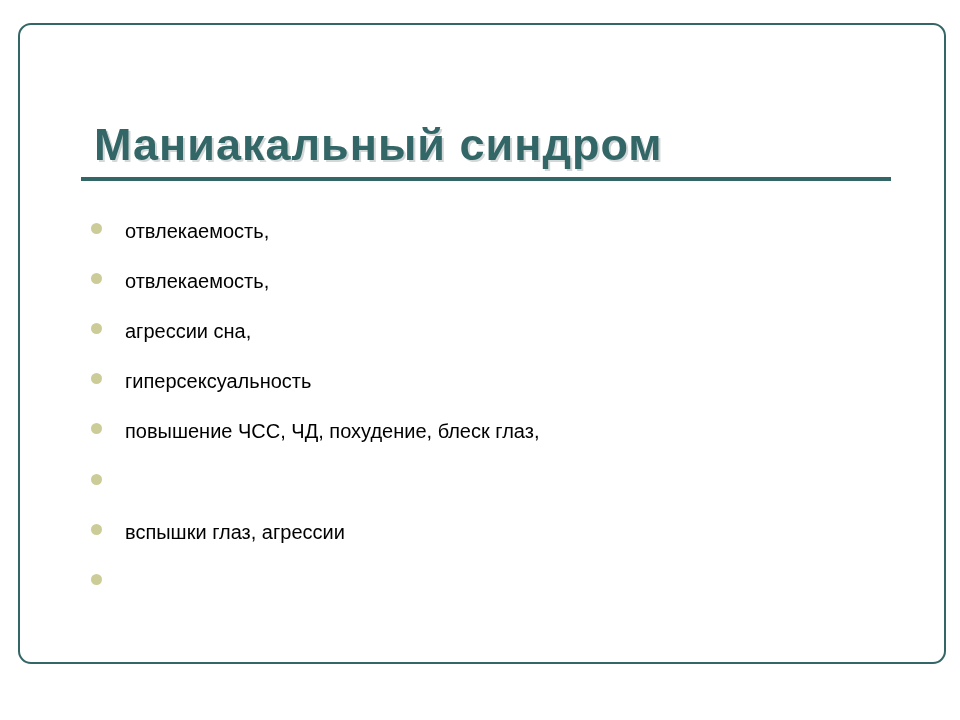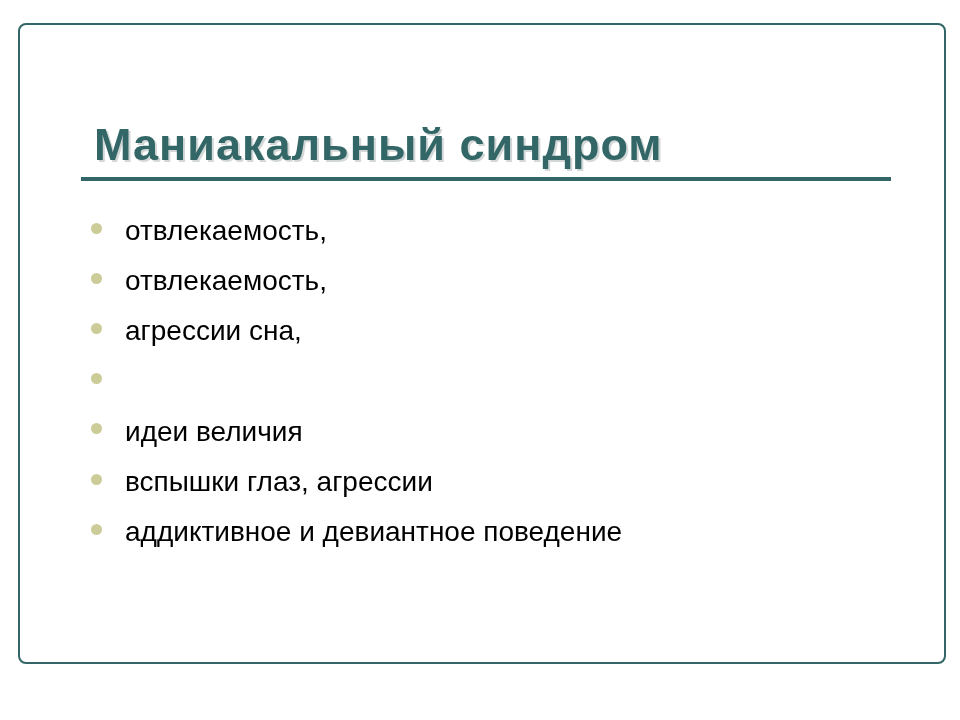--- a/index.html
+++ b/index.html
@@ -15,21 +15,21 @@
     overflow: hidden;
   }
   .slide {
     position: absolute;
     left: 18px;
     top: 23px;
     width: 928px;
     height: 641px;
     box-sizing: border-box;
     border: 2.5px solid #336666;
-    border-radius: 8px;
+    border-radius: 13px;
     background: #ffffff;
   }
   .slide-title {
     position: absolute;
     left: 74px;
     top: 96px;
     font-size: 45px;
     line-height: 48px;
     font-weight: bold;
     color: #336666;
@@ -51,21 +51,21 @@
     top: 181px;
     margin: 0;
     padding: 0;
     list-style: none;
     width: 820px;
   }
   .bullet-item {
     display: flex;
     align-items: center;
     height: 50.2px;
-    font-size: 28px;
+    font-size: 20px;
     color: #000000;
     white-space: nowrap;
   }
   .bullet-dot {
     flex: 0 0 auto;
     width: 11px;
     height: 11px;
     border-radius: 50%;
     background: #cccc99;
     margin-right: 23px;
@@ -89,27 +89,30 @@
       <li class="bullet-item">
         <span class="bullet-dot"></span>
         <span class="bullet-text">отвлекаемость,</span>
       </li>
       <li class="bullet-item">
         <span class="bullet-dot"></span>
         <span class="bullet-text">агрессии сна,</span>
       </li>
       <li class="bullet-item">
         <span class="bullet-dot"></span>
+        <span class="bullet-text">гиперсексуальность</span>
       </li>
       <li class="bullet-item">
         <span class="bullet-dot"></span>
-        <span class="bullet-text">идеи величия</span>
+        <span class="bullet-text">повышение ЧСС, ЧД, похудение, блеск глаз,</span>
+      </li>
+      <li class="bullet-item">
+        <span class="bullet-dot"></span>
       </li>
       <li class="bullet-item">
         <span class="bullet-dot"></span>
         <span class="bullet-text">вспышки глаз, агрессии</span>
       </li>
       <li class="bullet-item">
         <span class="bullet-dot"></span>
-        <span class="bullet-text">аддиктивное и девиантное поведение</span>
       </li>
     </ul>
 </div>
 
 </body></html>

